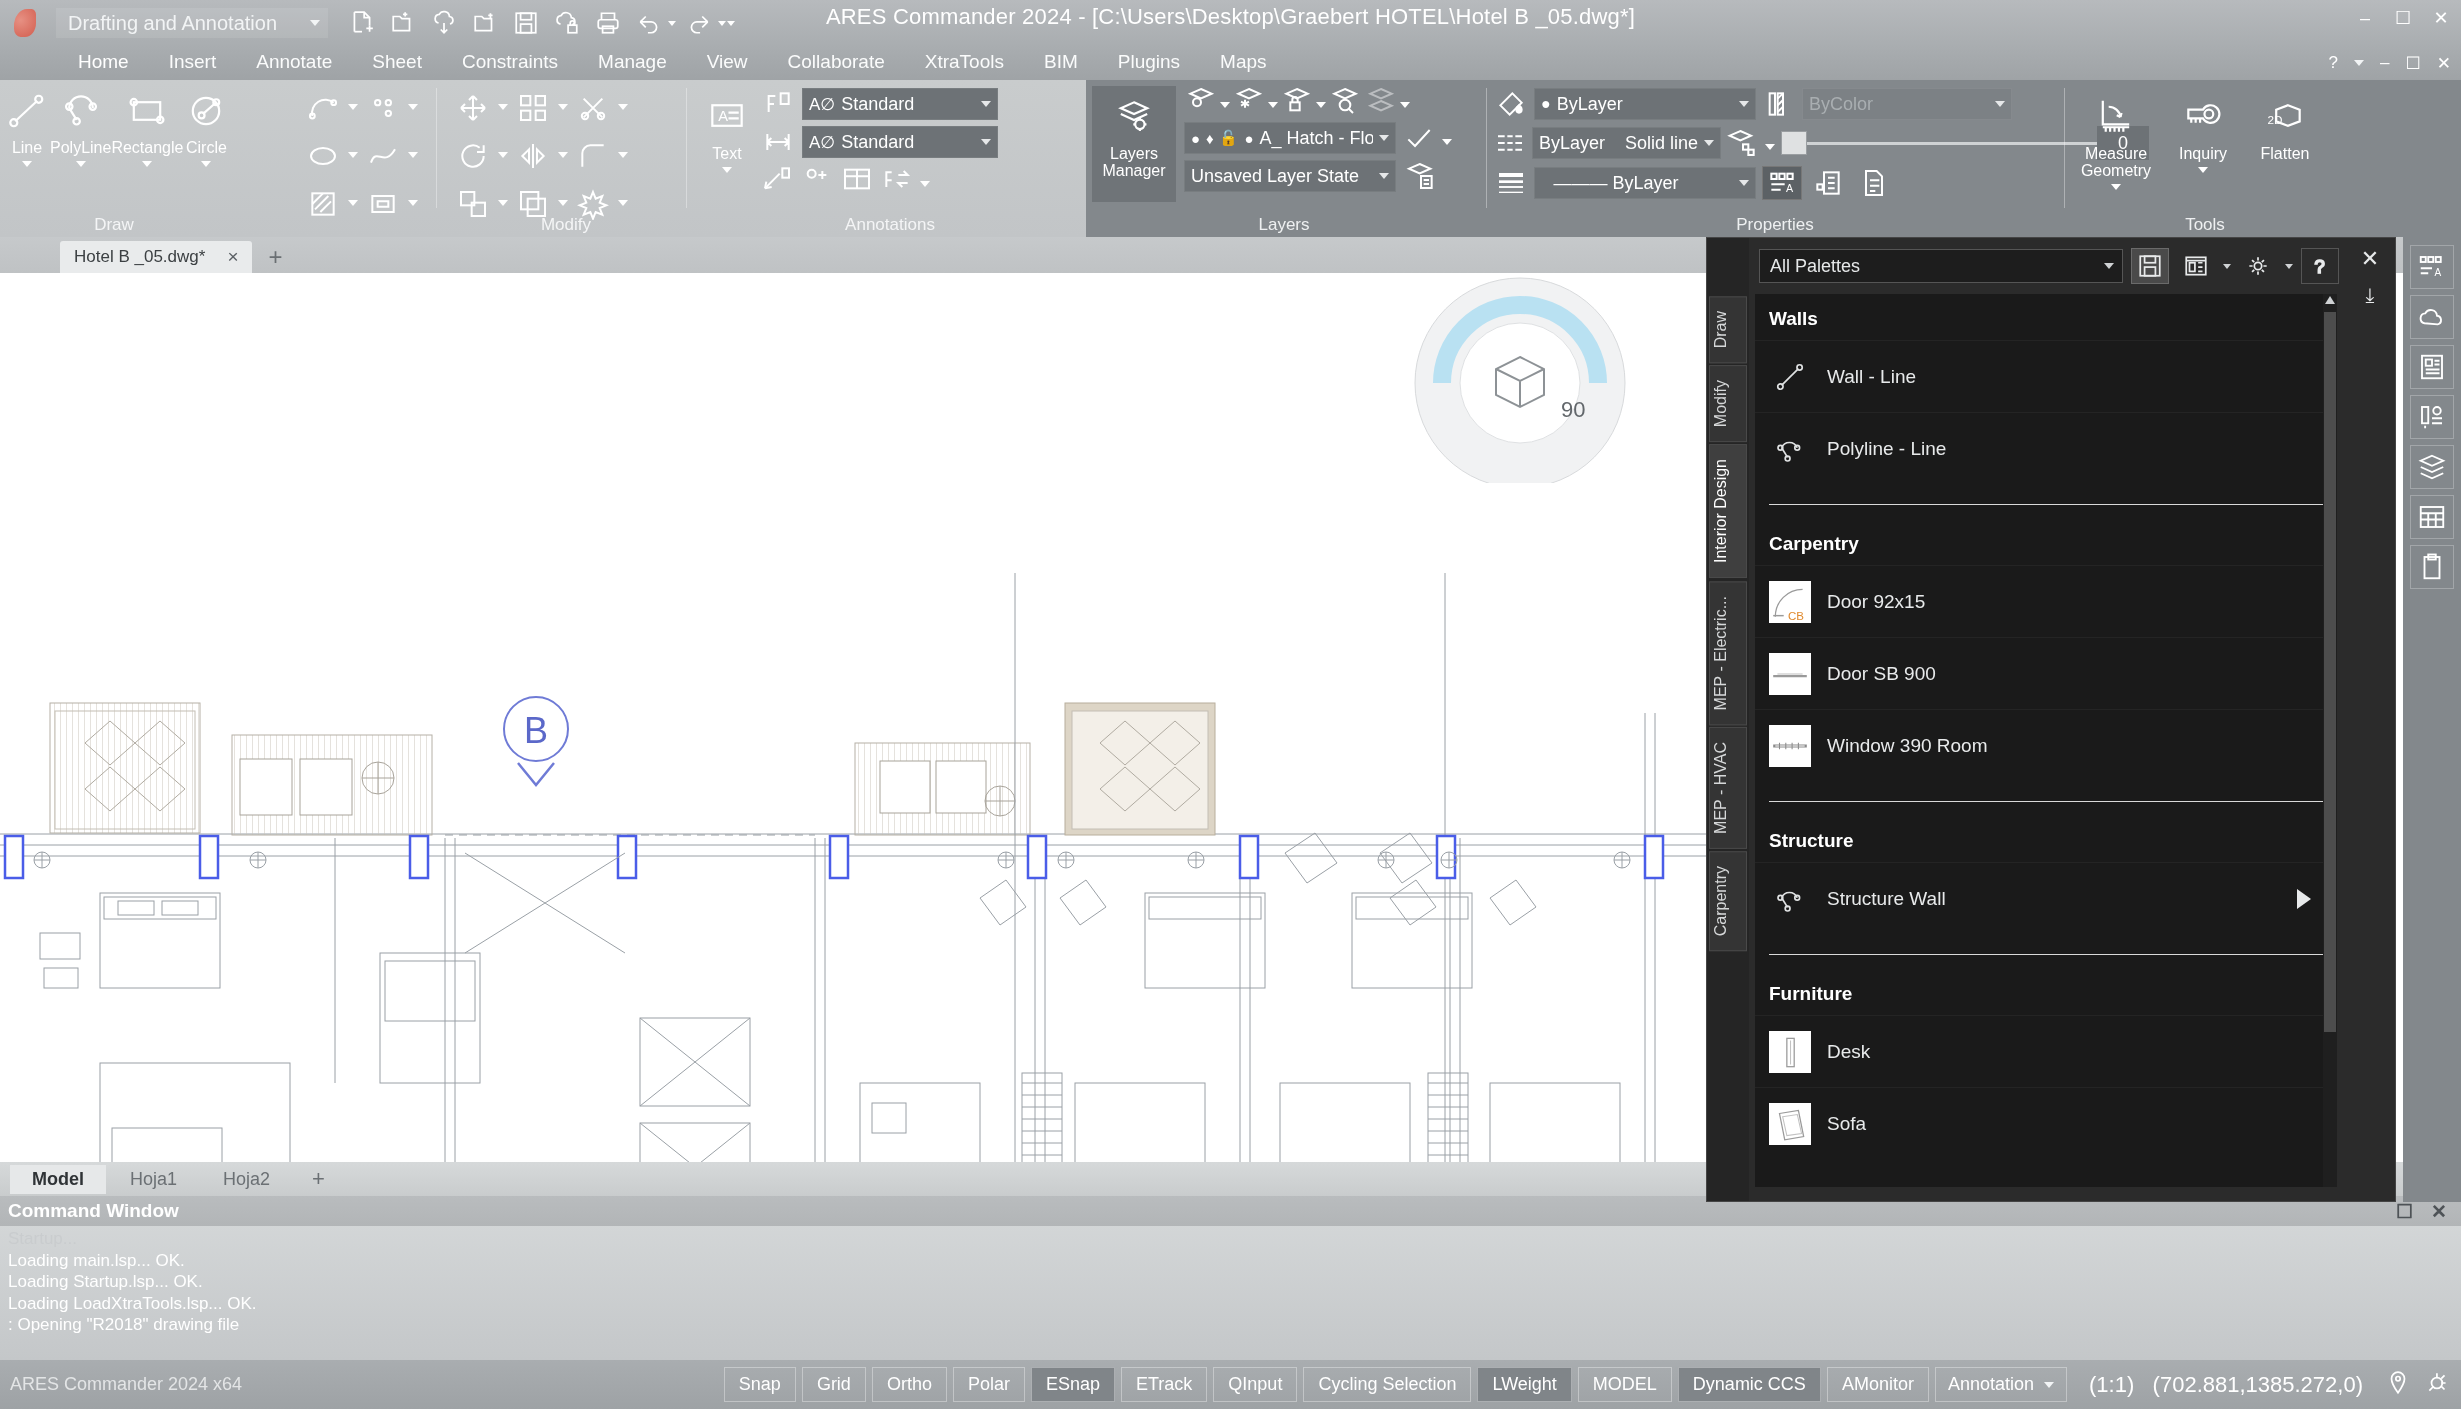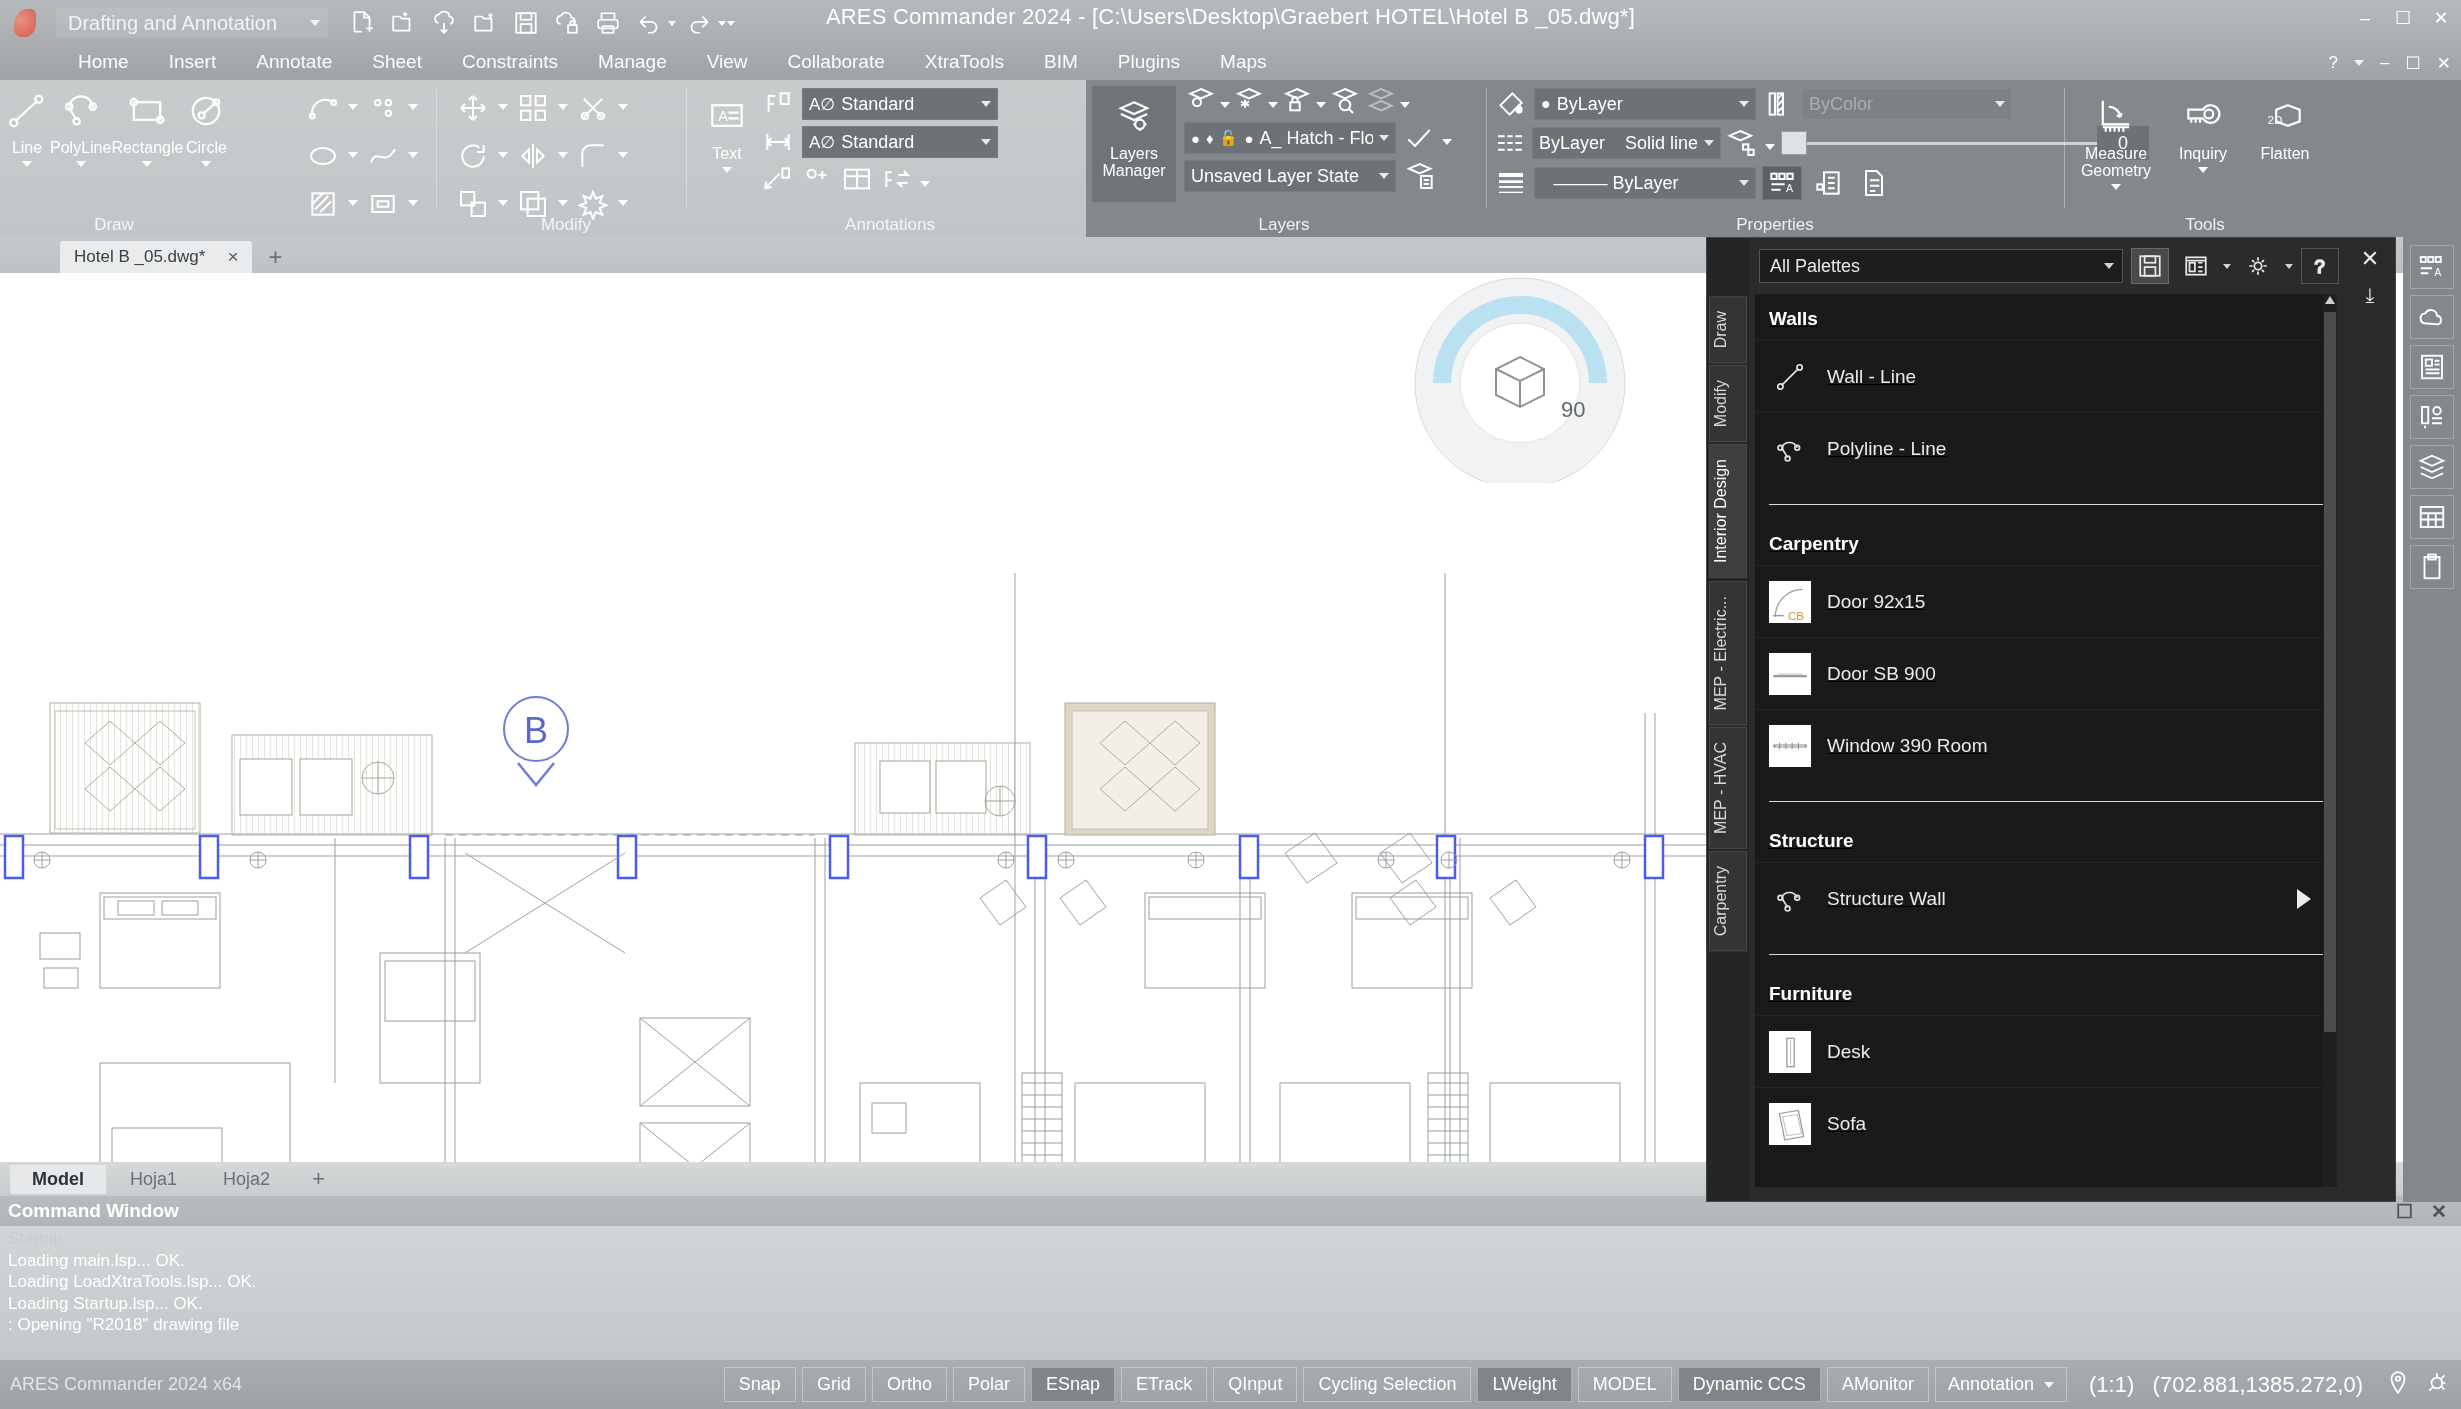--- a/index.html
+++ b/index.html
@@ -178,21 +178,20 @@
     padding: 0 8px 0 10px; justify-content: space-between;
   }
   .pal-combo .cc { width:0;height:0;border-left:5px solid transparent;border-right:5px solid transparent;border-top:6px solid #cfd2d4;}
   .pal-btn { width: 38px; height: 36px; display:flex;align-items:center;justify-content:center; color:#e8eaeb;}
   .pal-btn svg { width: 26px; height: 26px; stroke:#e8eaeb; fill:none; stroke-width:1.6;}
   .pal-btn.sel { background:#4a4a4a; border:1px solid #6a6a6a;}
   .pal-caret { width:0;height:0;border-left:4px solid transparent;border-right:4px solid transparent;border-top:5px solid #cfd2d4;}
   .palette-list {
     flex: 1; background: #1a1a1a; margin: 0 12px 14px 6px; position: relative;
     overflow: hidden;
-    text-decoration: underline;
   }
   .pgroup-title {
     color: #ffffff; font-size: 19px; font-weight: bold; padding: 14px 0 10px 14px;
   }
   .pitem {
     display: flex; align-items: center; gap: 16px; height: 72px; padding-left: 14px;
     border-top: 1px solid #242424; position: relative;
   }
   .pitem .thumb {
     width: 42px; height: 42px; background: #ffffff; display:flex;
@@ -1334,22 +1333,22 @@
     <div class="cmd-head">
       <span>Command Window</span>
       <span class="ctl">
         <span>☐</span>
         <span>✕</span>
       </span>
     </div>
     <div class="cmd-body">
       <div class="faded">Startup...</div>
       <div>Loading main.lsp...  OK.</div>
+      <div>Loading Startup.lsp...  OK.</div>
       <div>Loading LoadXtraTools.lsp...  OK.</div>
-      <div>Loading Startup.lsp...  OK.</div>
       <div>: Opening "R2018" drawing file</div>
     </div>
   </div>
 
   <div class="statusbar">
     <div class="sb-left">ARES Commander 2024 x64</div>
     <div class="sb-items">
       <div class="sb-btn">Snap</div>
       <div class="sb-btn">Grid</div>
       <div class="sb-btn">Ortho</div>

